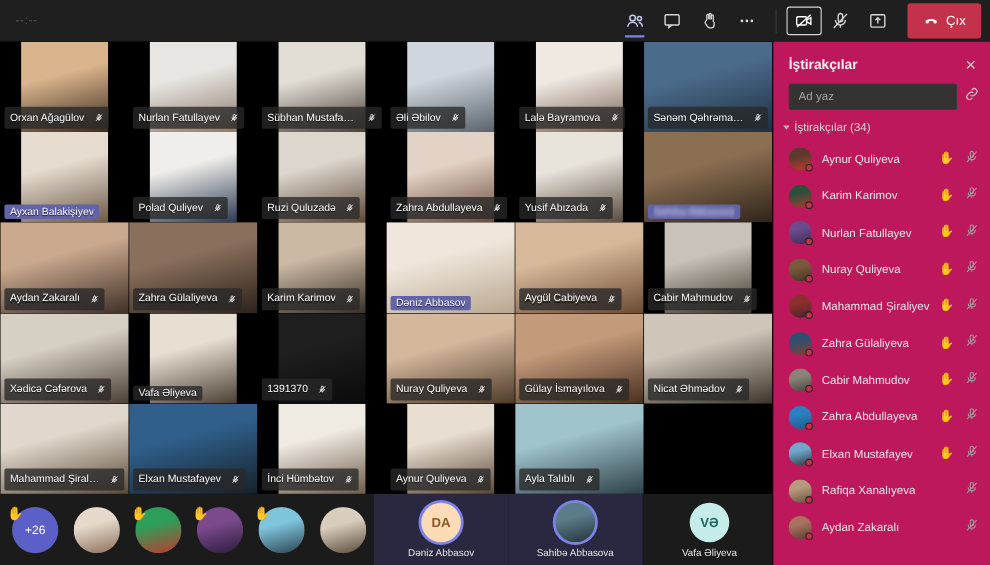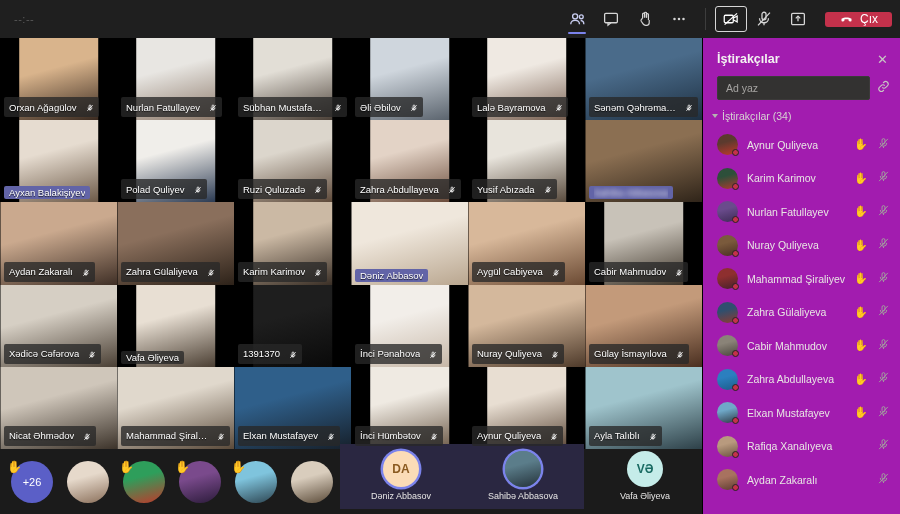--- a/index.html
+++ b/index.html
@@ -27,21 +27,21 @@
   }
   .tb-btn svg { display: block; }
   .tb-btn.active::after {
     content: ""; position: absolute; bottom: 0px; left: 8px; right: 8px;
     height: 2px; background: #7b83eb; border-radius: 1px;
   }
   .tb-boxed { border: 1px solid #d6d6d6; border-radius: 3px; width: 32px; height: 26px; }
   .tb-sep { width: 1px; height: 22px; background: #3d3d3d; margin: 0 9px; }
   .hangup {
     display: flex; align-items: center; justify-content: center; gap: 6px;
-    background: #c4314b; border-radius: 3px; height: 15px; padding: 0 14px;
+    background: #c4314b; border-radius: 3px; height: 32px; padding: 0 14px;
     color: #fff; font-size: 12px; cursor: pointer; margin-left: 10px;
   }
 
   
   .stage {
     position: absolute; left: 0; top: 38px; width: 702px; height: 411px;
     background: #000; display: grid;
     grid-template-columns: repeat(6, 1fr);
     grid-template-rows: repeat(5, 1fr);
   }
@@ -62,21 +62,21 @@
     color: #fff; font-size: 9.5px; white-space: nowrap;
     overflow: hidden; text-overflow: ellipsis;
     text-shadow: 0 1px 1px rgba(0,0,0,.8);
   }
   .nb-mic { flex: none; }
   .namebar.blurred .nm { color: transparent; text-shadow: 0 0 5px #fff; }
 
   
   .sidebar {
     position: absolute; right: 0; top: 38px; width: 198px; height: 476px;
-    background: #a21caf; border-left: 1px solid #000;
+    background: #be185d; border-left: 1px solid #000;
   }
   .sb-head {
     display: flex; align-items: center; justify-content: space-between;
     padding: 14px 12px 10px 14px;
   }
   .sb-title { color: #f3f2f1; font-size: 12.5px; font-weight: bold; }
   .sb-close { color: #c8c6c4; font-size: 13px; cursor: pointer; line-height: 1; }
   .sb-search { display: flex; align-items: center; padding: 0 10px 0 14px; gap: 6px; }
   .sb-input {
     flex: 1; height: 24px; background: #333231; border: 1px solid #3b3a39;
@@ -122,21 +122,21 @@
   }
   .fs-av { width: 42px; height: 42px; border-radius: 50%; overflow: hidden; position: relative; }
   .fs-more {
     width: 42px; height: 42px; border-radius: 50%; background: #5b5fc7;
     display: flex; align-items: center; justify-content: center;
     color: #fff; font-size: 11px;
   }
   .fs-hand {
     position: absolute; left: 3px; top: 12px; font-size: 12px; z-index: 3; line-height: 1;
   }
-  .fs-right { display: flex; align-items: flex-end; height: 54px; flex: 1; }
+  .fs-right { display: flex; align-items: center; height: 54px; flex: 1; }
   .fs-big {
     width: 122px; height: 65px; display: flex; flex-direction: column;
     align-items: center; justify-content: center; position: relative; cursor: pointer;
   }
   .fs-big.hl { background: #2a2741; }
   .fs-circ {
     width: 36px; height: 36px; border-radius: 50%; overflow: hidden;
     display: flex; align-items: center; justify-content: center;
     font-size: 12px; font-weight: bold; position: relative;
   }
@@ -481,34 +481,20 @@
         <div class="namebar">
           <span class="nm">Vafa Əliyeva</span>
         </div>
       </div>
       <div class="tile">
         <div class="feed">
           <div class="ph" style="background:linear-gradient(165deg,#1e1e1e 0%,#1e1e1e 38%,#0a0a0a 100%)"></div>
         </div>
         <div class="namebar">
           <span class="nm">1391370</span>
-          <span class="nb-mic"><svg width="8" height="8" viewBox="0 0 24 24" fill="none" stroke="#ffffff" stroke-width="2.4">
-              <rect x="9.3" y="3" width="5.4" height="10" rx="2.7"></rect>
-              <path d="M6 11a6 6 0 0 0 12 0"></path>
-              <path d="M12 17v3.2"></path>
-              <path d="M4 20.5L20 3.5"></path>
-            </svg></span>
-        </div>
-      </div>
-      <div class="tile">
-        <div class="feed">
-          <div class="ph" style="background:linear-gradient(165deg,#f2eee9 0%,#f2eee9 38%,#c7b8a8 100%)"></div>
-        </div>
-        <div class="namebar">
-          <span class="nm">İnci Pənahova</span>
           <span class="nb-mic"><svg width="8" height="8" viewBox="0 0 24 24" fill="none" stroke="#ffffff" stroke-width="2.4">
               <rect x="9.3" y="3" width="5.4" height="10" rx="2.7"></rect>
               <path d="M6 11a6 6 0 0 0 12 0"></path>
               <path d="M12 17v3.2"></path>
               <path d="M4 20.5L20 3.5"></path>
             </svg></span>
         </div>
       </div>
       <div class="tile wide">
         <div class="feed">

